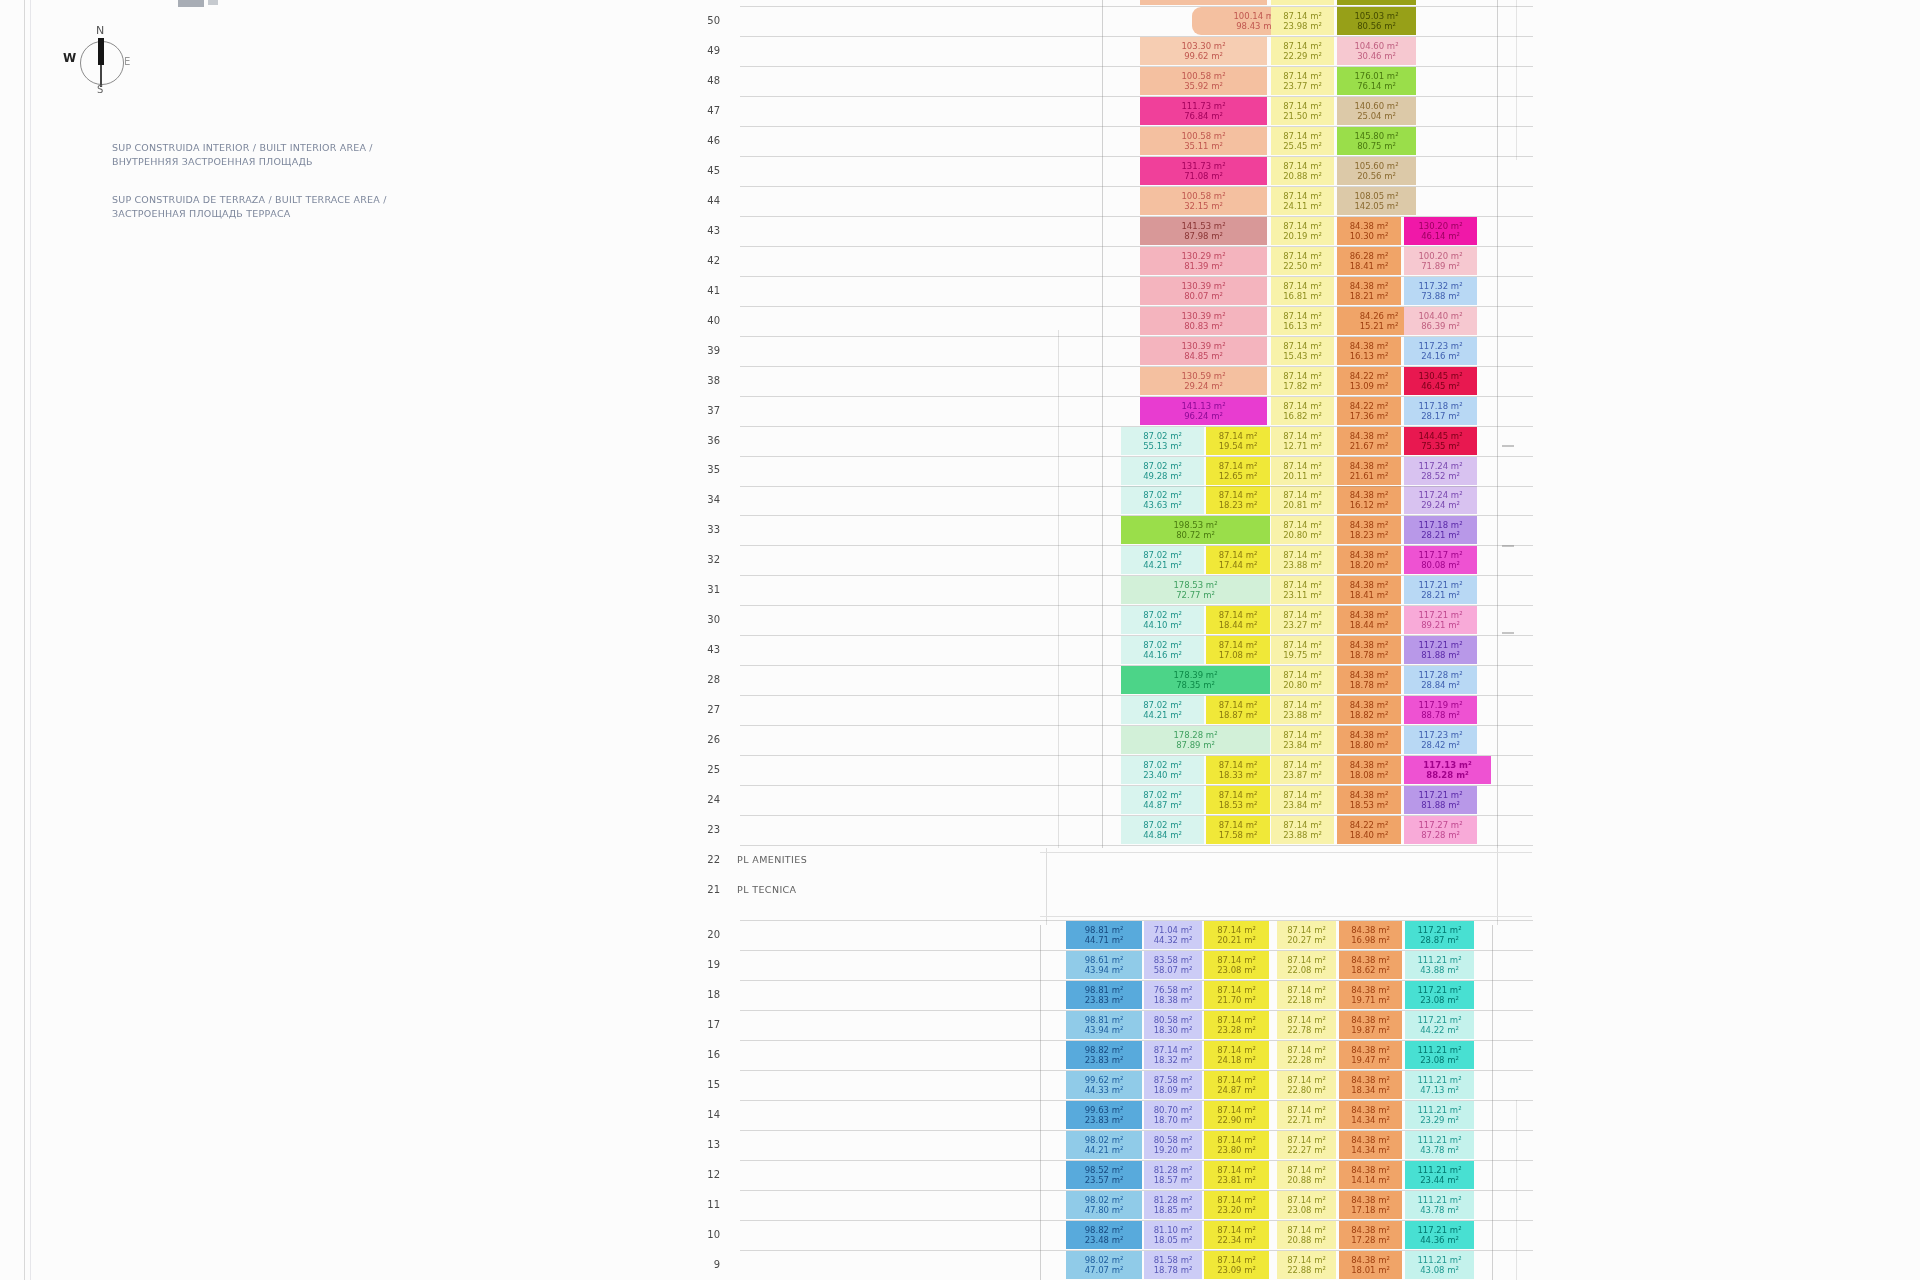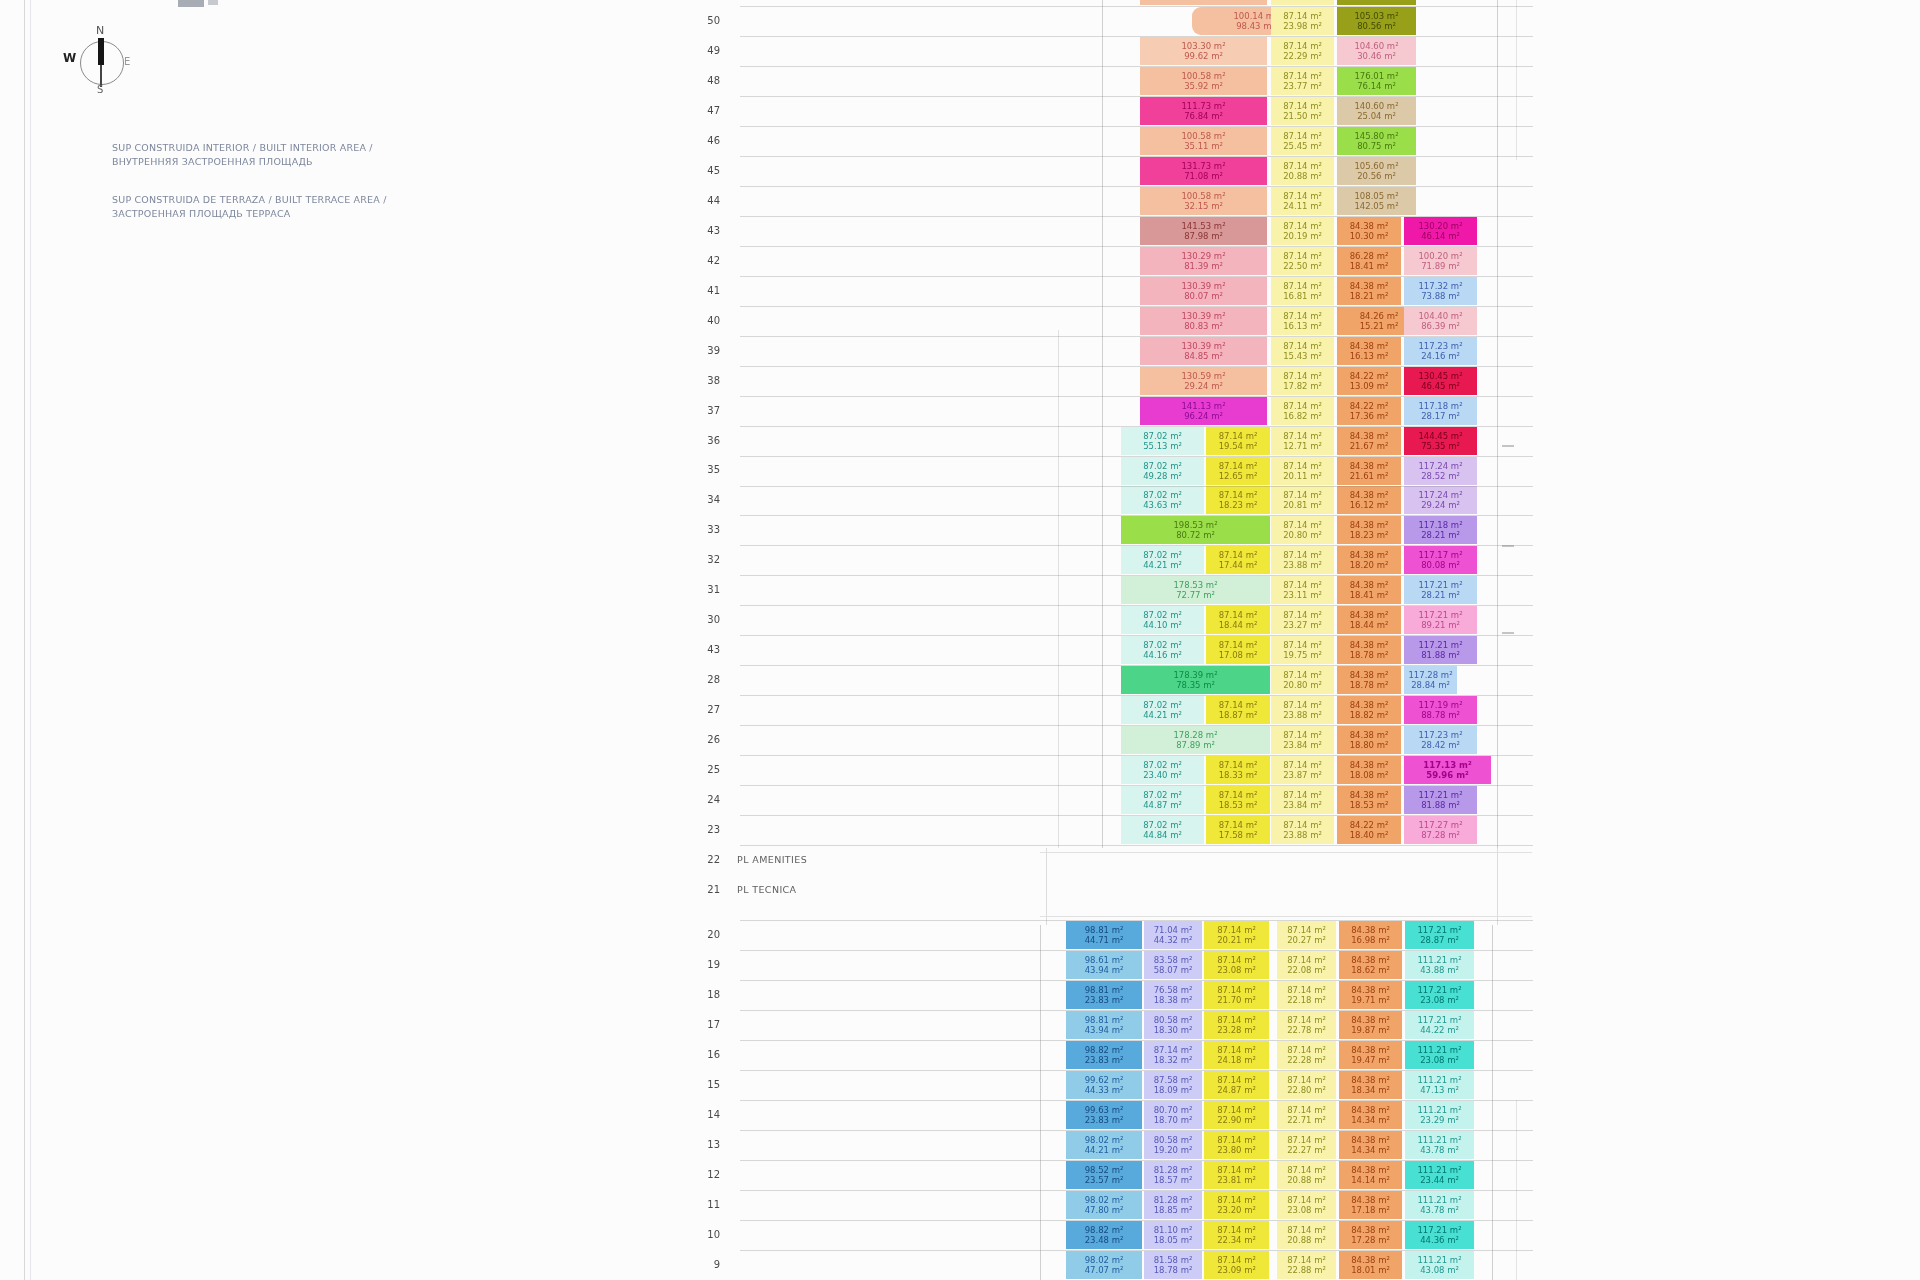--- a/index.html
+++ b/index.html
@@ -493,21 +493,21 @@
         <div>78.35 m²</div>
       </div>
       <div class="unit-cell" style="left: 1271px; top: 666.2px; width: 63px; background: rgb(248, 242, 170); color: rgb(143, 143, 32); z-index: 2;">
         <div>87.14 m²</div>
         <div>20.80 m²</div>
       </div>
       <div class="unit-cell" style="left: 1337px; top: 666.2px; width: 64px; background: rgb(240, 164, 104); color: rgb(160, 64, 16); z-index: 2;">
         <div>84.38 m²</div>
         <div>18.78 m²</div>
       </div>
-      <div class="unit-cell" style="left: 1404px; top: 666.2px; width: 53px; background: rgb(184, 216, 244); color: rgb(64, 96, 176); z-index: 2;">
+      <div class="unit-cell" style="left: 1404px; top: 666.2px; width: 73px; background: rgb(184, 216, 244); color: rgb(64, 96, 176); z-index: 2;">
         <div>117.28 m²</div>
         <div>28.84 m²</div>
       </div>
       <div class="floor-num" style="left: 694px; top: 704.16px;">27</div>
       <div class="unit-cell" style="left: 1121px; top: 696.2px; width: 83px; background: rgb(216, 244, 238); color: rgb(32, 148, 138); z-index: 2;">
         <div>87.02 m²</div>
         <div>44.21 m²</div>
       </div>
       <div class="unit-cell" style="left: 1206px; top: 696.2px; width: 64px; background: rgb(240, 232, 56); color: rgb(138, 122, 16); z-index: 2;">
         <div>87.14 m²</div>
@@ -554,21 +554,21 @@
       <div class="unit-cell" style="left: 1271px; top: 756.1px; width: 63px; background: rgb(248, 242, 170); color: rgb(143, 143, 32); z-index: 2;">
         <div>87.14 m²</div>
         <div>23.87 m²</div>
       </div>
       <div class="unit-cell" style="left: 1337px; top: 756.1px; width: 64px; background: rgb(240, 164, 104); color: rgb(160, 64, 16); z-index: 2;">
         <div>84.38 m²</div>
         <div>18.08 m²</div>
       </div>
       <div class="unit-cell" style="left: 1404px; top: 756.1px; width: 87px; background: rgb(238, 82, 210); color: rgb(160, 0, 138); z-index: 2; font-weight: bold;">
         <div>117.13 m²</div>
-        <div>59.96 m²</div>
+        <div>88.28 m²</div>
       </div>
       <div class="floor-num" style="left: 694px; top: 794.04px;">24</div>
       <div class="unit-cell" style="left: 1121px; top: 786px; width: 83px; background: rgb(216, 244, 238); color: rgb(32, 148, 138); z-index: 2;">
         <div>87.02 m²</div>
         <div>44.87 m²</div>
       </div>
       <div class="unit-cell" style="left: 1206px; top: 786px; width: 64px; background: rgb(240, 232, 56); color: rgb(138, 122, 16); z-index: 2;">
         <div>87.14 m²</div>
         <div>18.53 m²</div>
       </div>

